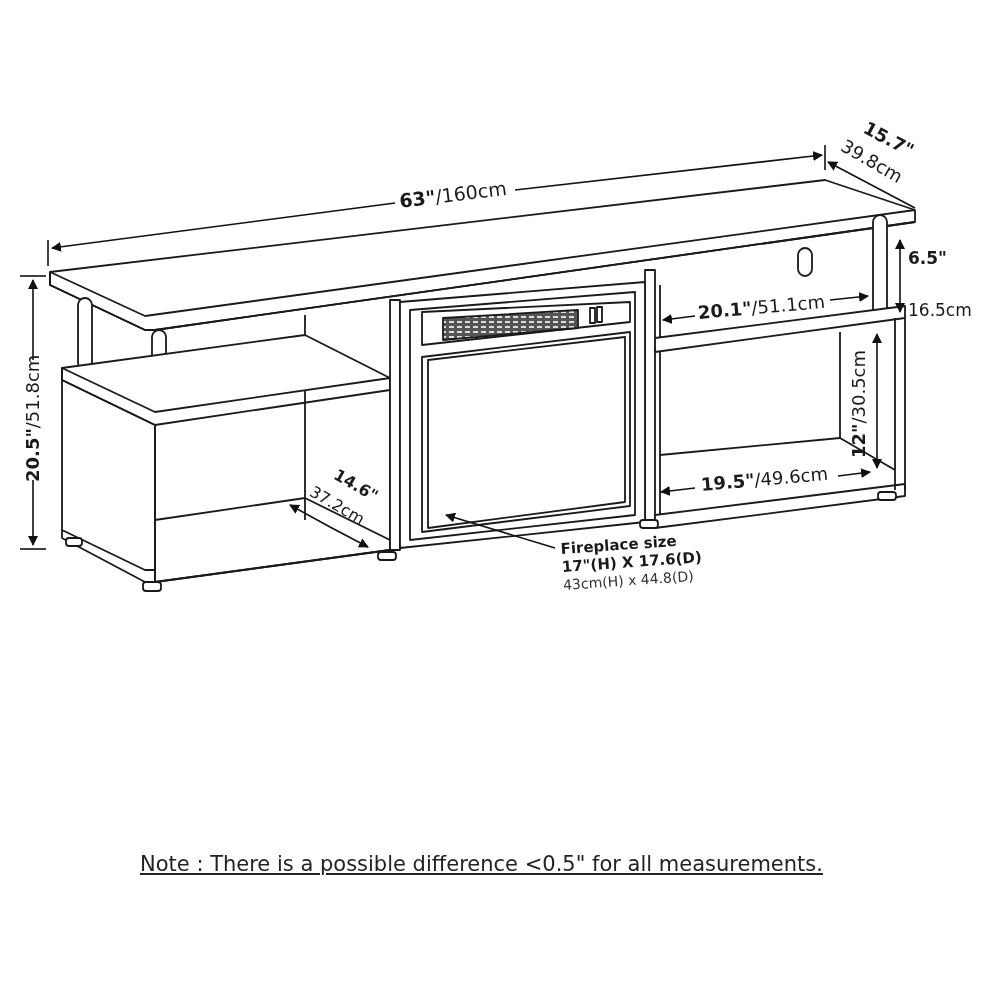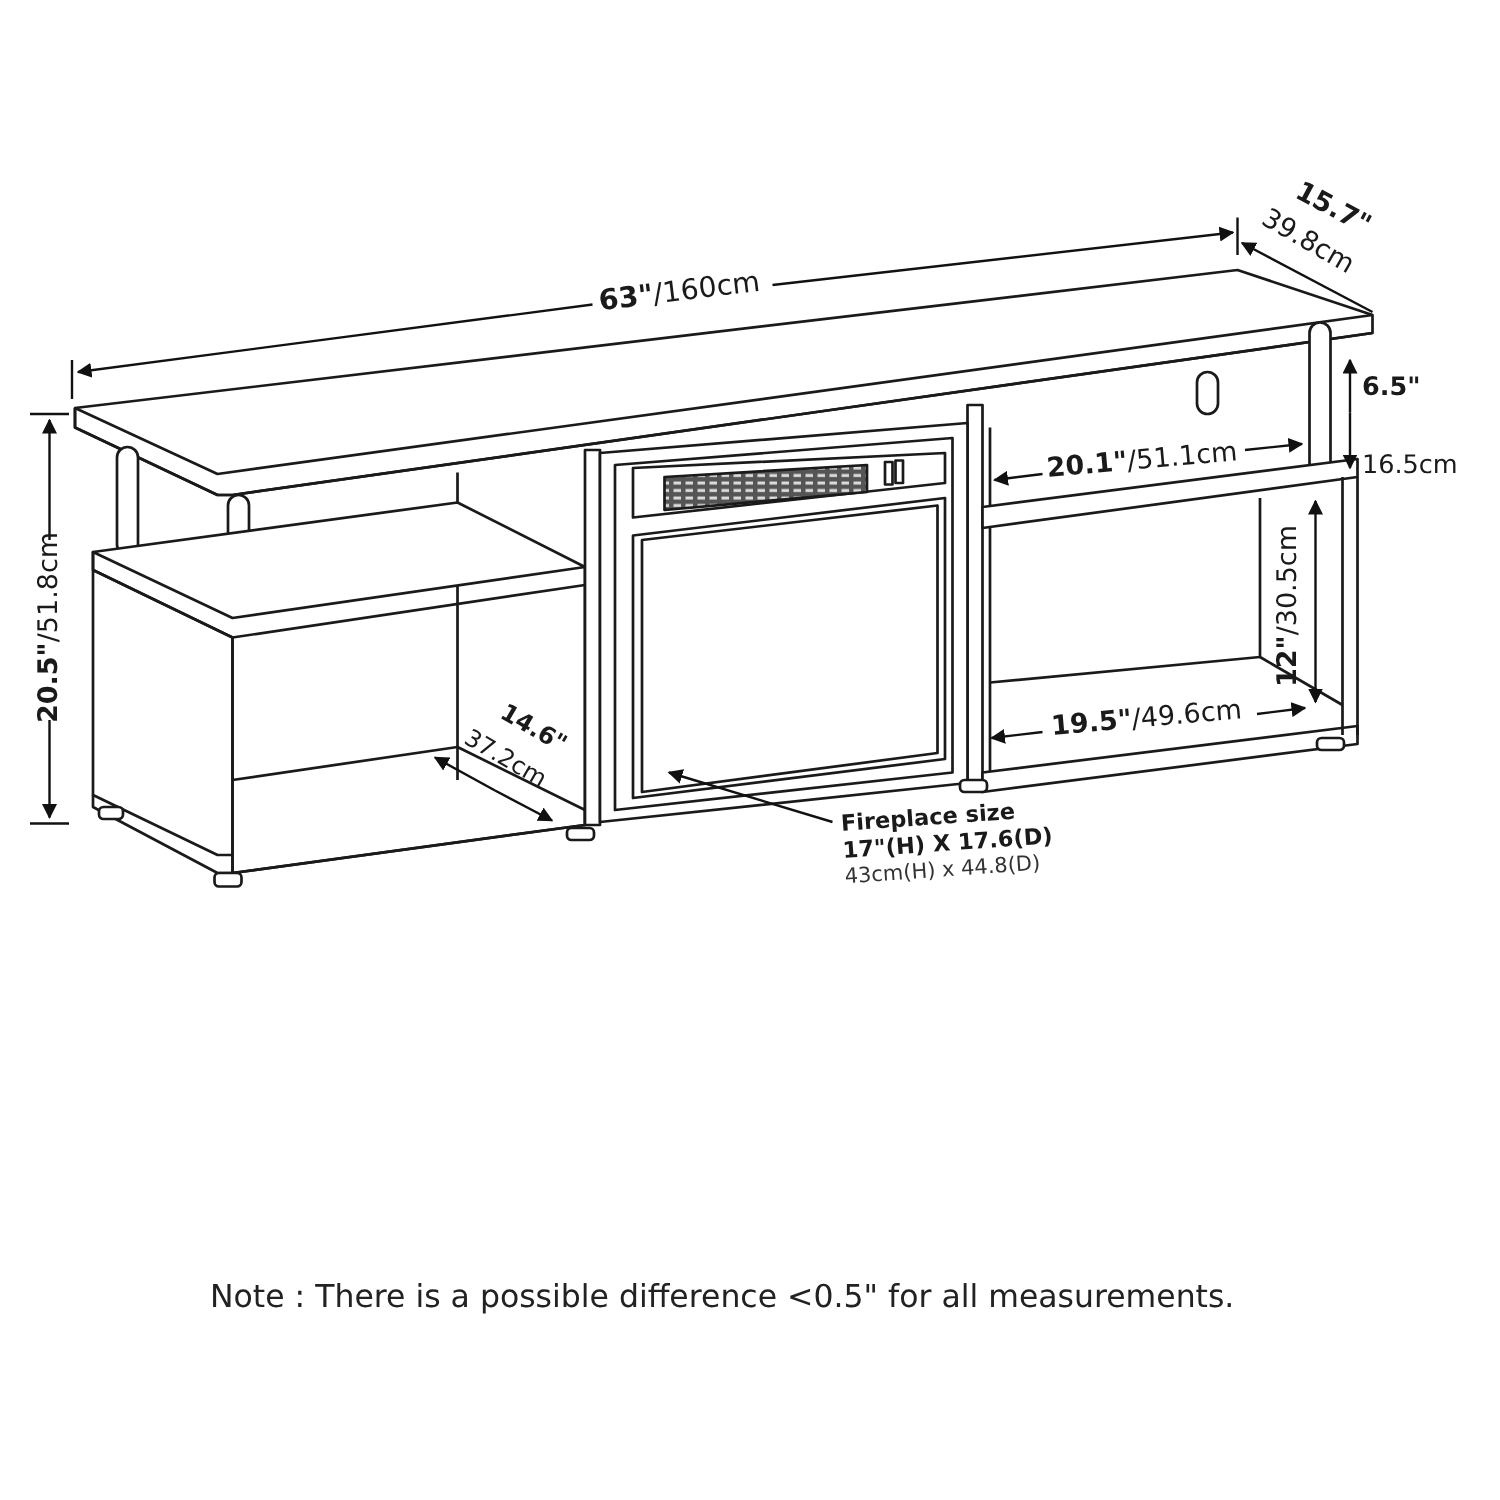--- a/index.html
+++ b/index.html
@@ -1,20 +1,20 @@
 <!DOCTYPE html>
 <html><head>
 <meta charset="utf-8">
 <style>
   html, body { margin: 0; padding: 0; background: #ffffff; }
   body { width: 1000px; height: 1000px; position: relative; overflow: hidden; font-family: "DejaVu Sans", sans-serif; color: #1a1a1a; }
   svg { position: absolute; left: 0; top: 0; }
   .lbl { position: absolute; white-space: nowrap; font-family: "DejaVu Sans", sans-serif; color: #1a1a1a; transform-origin: left top; }
   .b { font-weight: bold; }
-  .note { position: absolute; left: 140px; top: 852px; font-size: 21px; font-family: "DejaVu Sans", sans-serif; color: #222; white-space: nowrap; }
+  .note { position: absolute; left: 140px; top: 852px; font-size: 21px; font-family: "DejaVu Sans", sans-serif; color: #222; white-space: nowrap; text-decoration: underline; }
   .fp { position: absolute; left: 560px; top: 540px; line-height: 18px; }
   .fp .t1 { font-size: 15px; font-weight: bold; }
   .fp .t2 { font-size: 15px; font-weight: bold; }
   .fp .t3 { font-size: 14px; color: #333; }
 </style>
 </head>
 <body>
 
 <svg width="1000" height="1000" viewBox="0 0 1000 1000" xmlns="http://www.w3.org/2000/svg">
   <defs>

